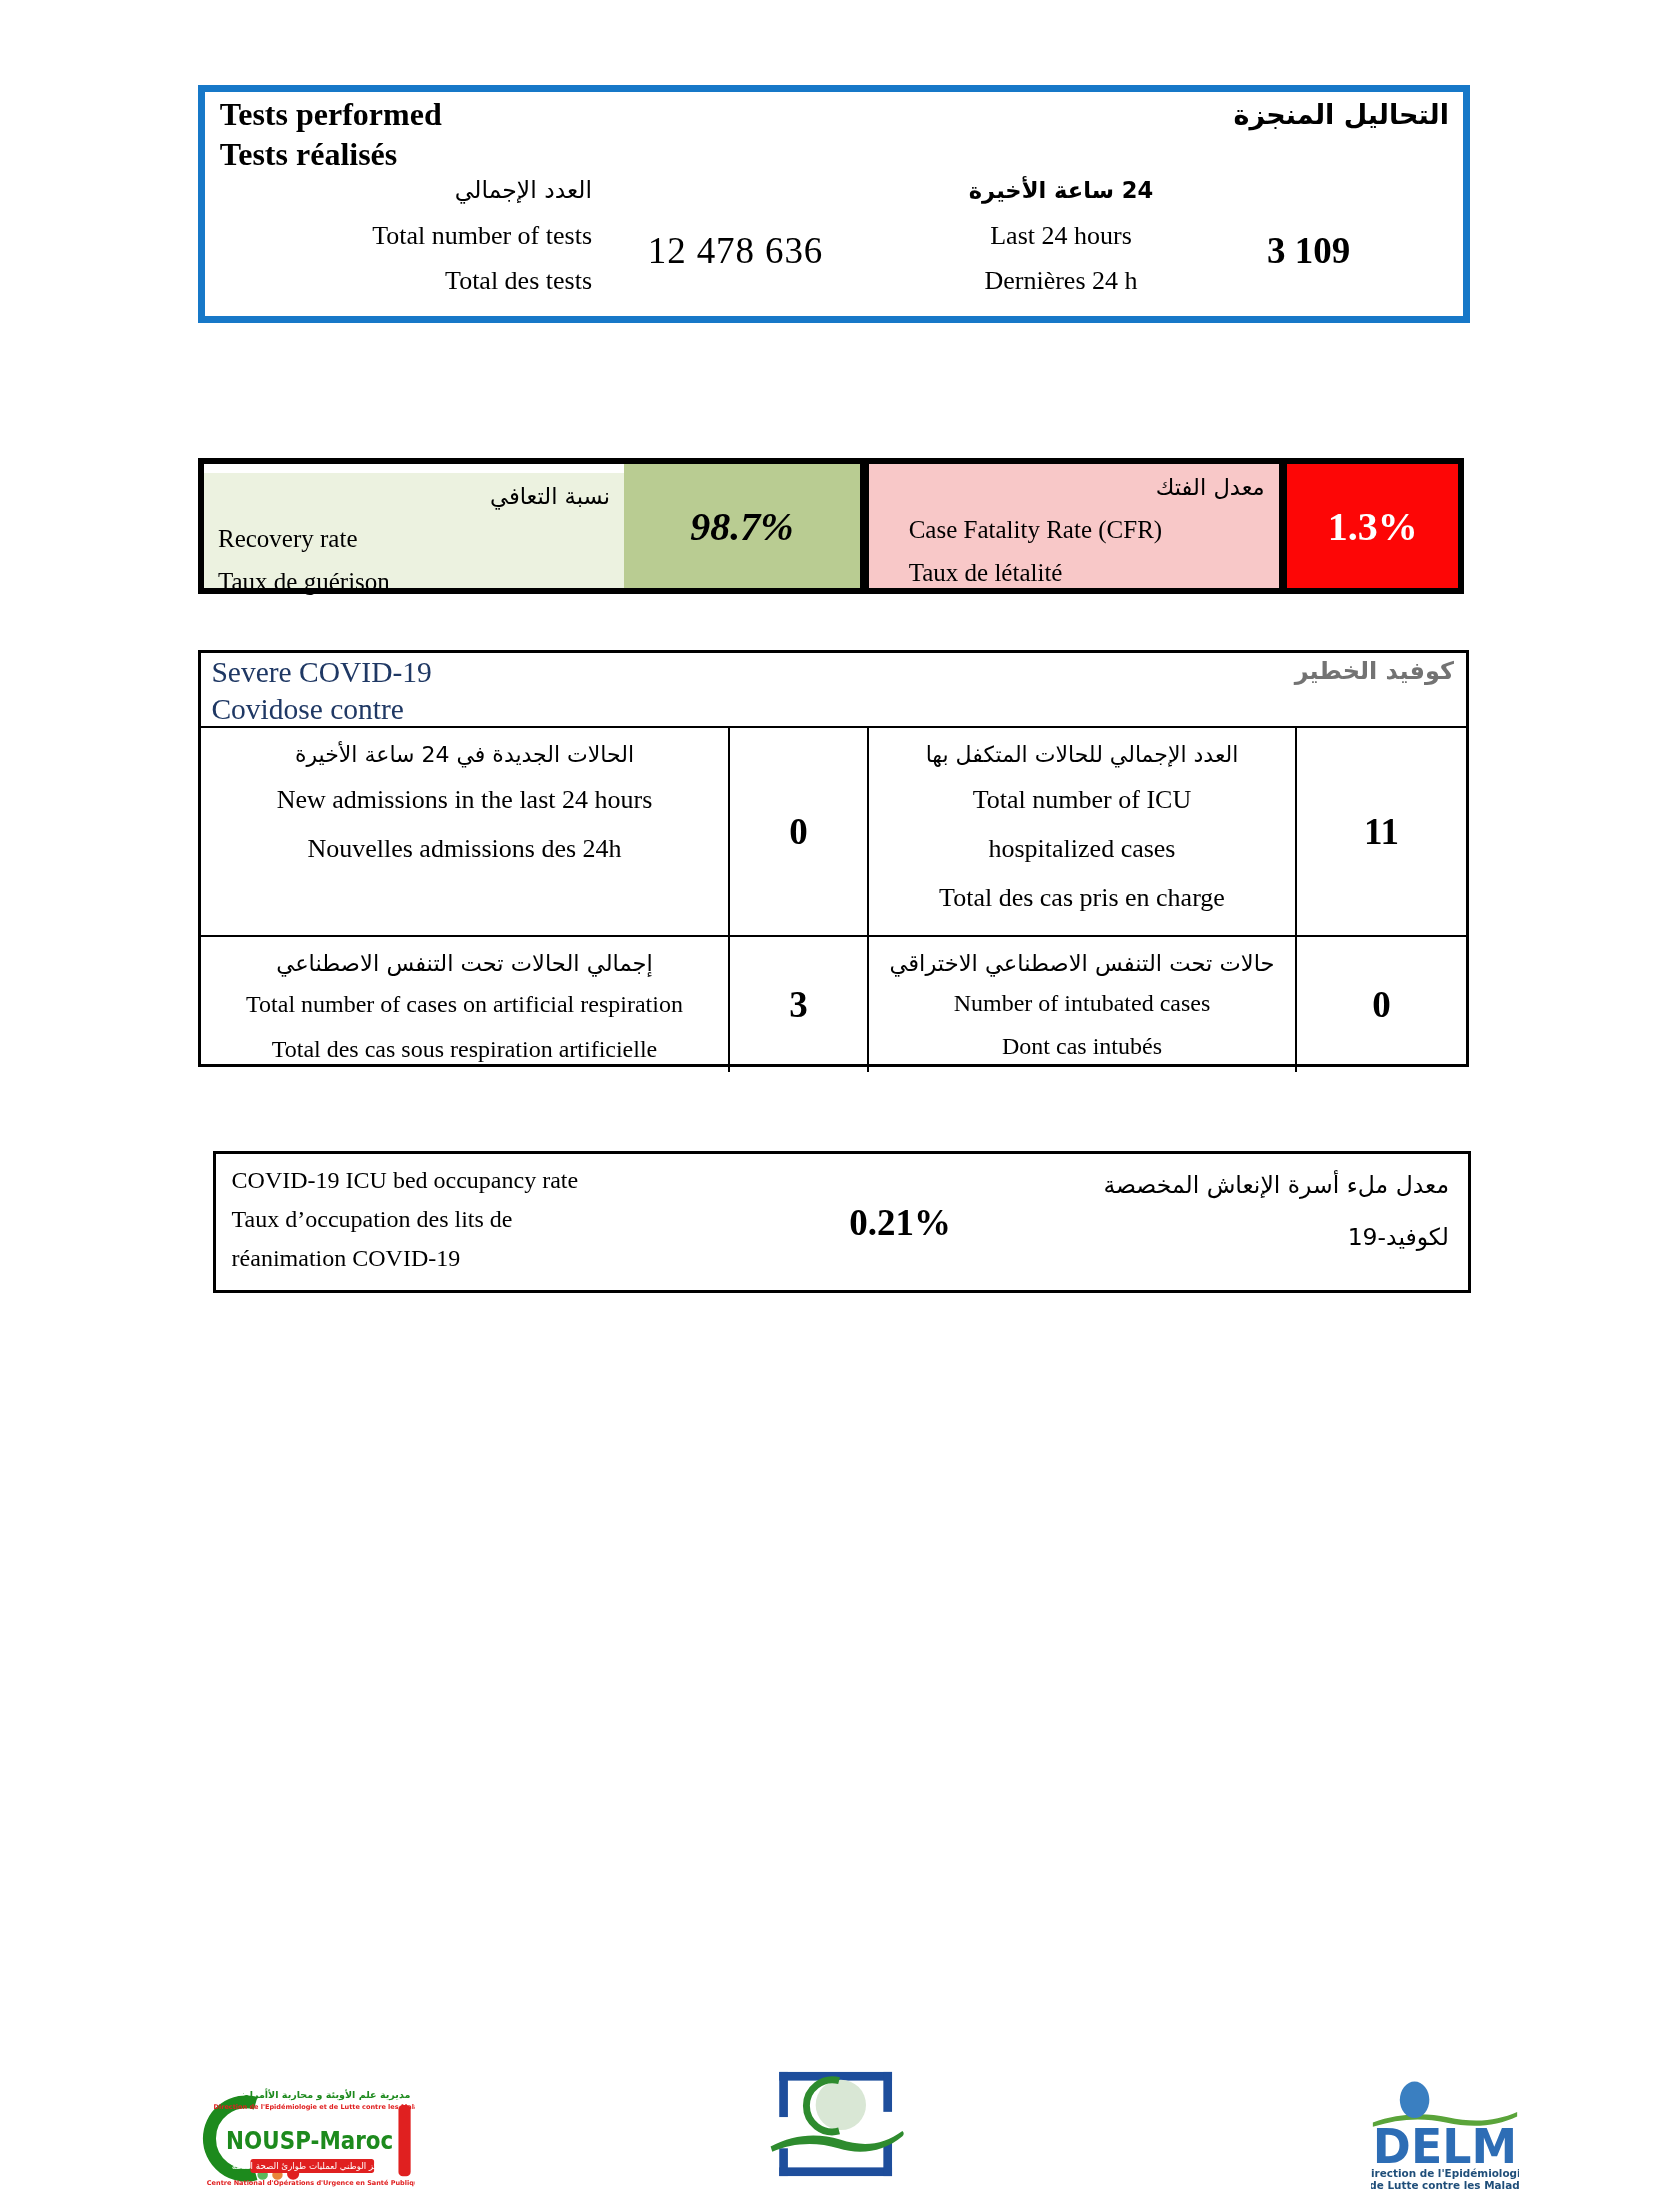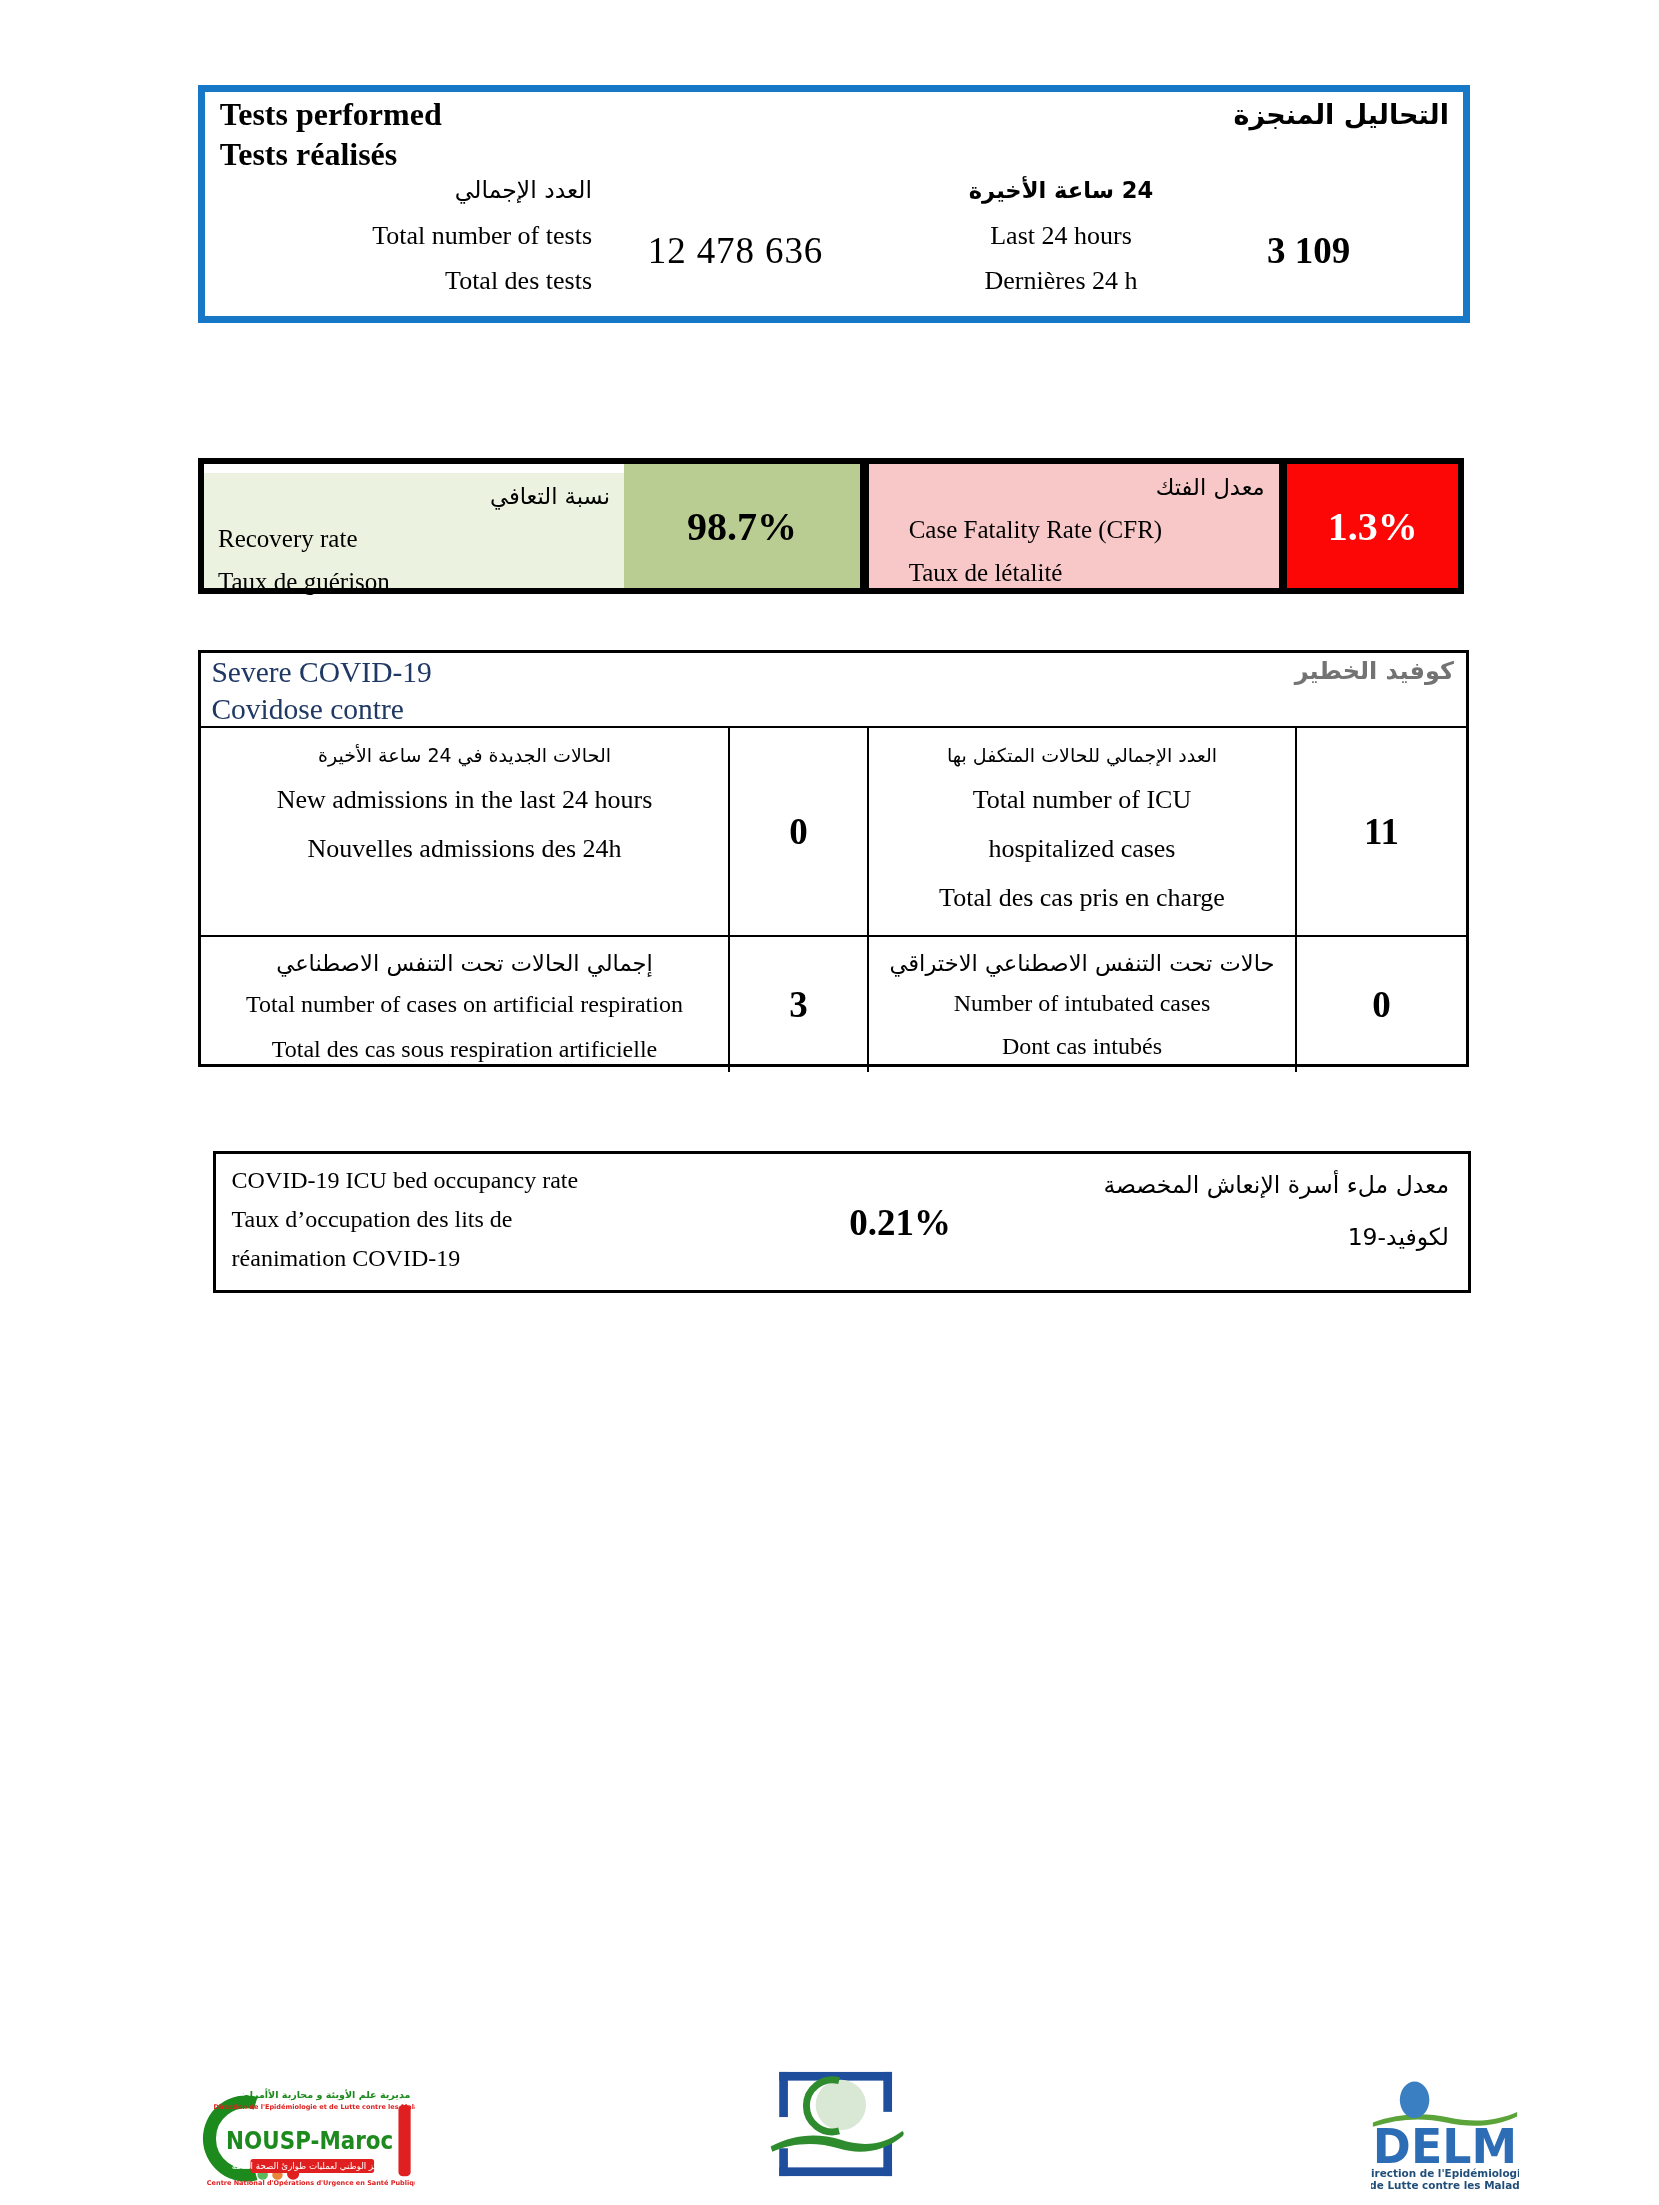--- a/index.html
+++ b/index.html
@@ -25,37 +25,37 @@
   
   #rates-box{position:absolute;left:198px;top:458px;width:1266px;height:136px;
              border:6px solid #000;box-sizing:border-box;display:flex;}
   .rc-label{box-sizing:border-box;padding:5.2px 14px 0 14px;}
   .rc-label.greenbg{width:420px;background:#ecf2e0;margin-top:9px;}
   .rc-label.pinkbg{width:410px;background:#f8c8c8;padding-left:40px;}
   .rc-ar{text-align:right;font-size:22.6px;line-height:37px;}
   .rc-en{font-size:25px;line-height:43px;margin-top:1.7px;}
   .rc-fr{font-size:25px;line-height:43px;}
   .rc-value{display:flex;align-items:center;justify-content:center;font-weight:bold;font-size:40px;}
-  .rc-value.greenval{width:236px;background:#b9cc92;}
+  .rc-value.greenval{width:236px;background:#b9cc92;font-style:italic;}
   .rc-value.redval{flex:1;background:#fd0606;color:#fff;}
   .vdiv{width:8.7px;background:#000;}
 
   
   #severe-box{position:absolute;left:198px;top:650px;width:1271px;height:417px;
               border:3.5px solid #000;box-sizing:border-box;}
   .sv-header{position:relative;height:73px;border-bottom:2.6px solid #000;}
   .sv-title{position:absolute;left:10.4px;top:0.9px;color:#1f3864;font-size:29.5px;line-height:37px;}
   .sv-title-ar{position:absolute;right:12px;top:3.5px;color:#737373;font-weight:bold;font-size:24px;}
   .sv-grid{display:grid;grid-template-columns:527px 139px 428px 1fr;grid-template-rows:207px 1fr;
            height:calc(100% - 76px);}
   .sv-cell{box-sizing:border-box;text-align:center;padding-top:7px;}
   .sv-bl{border-left:2.6px solid #000;}
   .sv-bt{border-top:2.6px solid #000;}
   .sv-val{display:flex;align-items:center;justify-content:center;font-size:37px;font-weight:bold;}
-  .sv-ar{font-size:19px;line-height:40px;}
+  .sv-ar{font-size:22px;line-height:40px;}
   .sv-l1{font-size:26px;line-height:49px;}
   .sv-l2{font-size:26px;line-height:49px;}
   .sv-ar2{font-size:22.6px;line-height:38px;}
   .sv-s1{font-size:24px;line-height:45px;}
   .sv-s2{font-size:24px;line-height:43px;}
 
   
   #icu-box{position:absolute;left:213px;top:1151px;width:1258px;height:142px;
            border:3.5px solid #000;box-sizing:border-box;display:flex;}
   .icu-left{width:521px;padding:7px 0 0 15.6px;font-size:24px;line-height:39px;}

